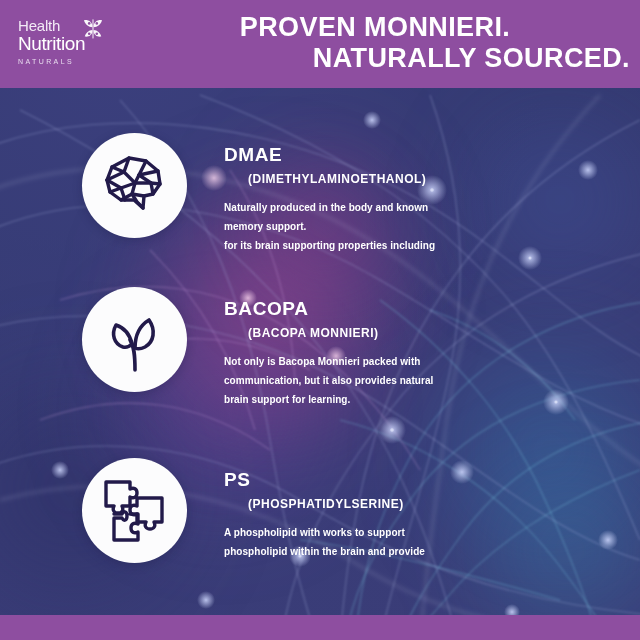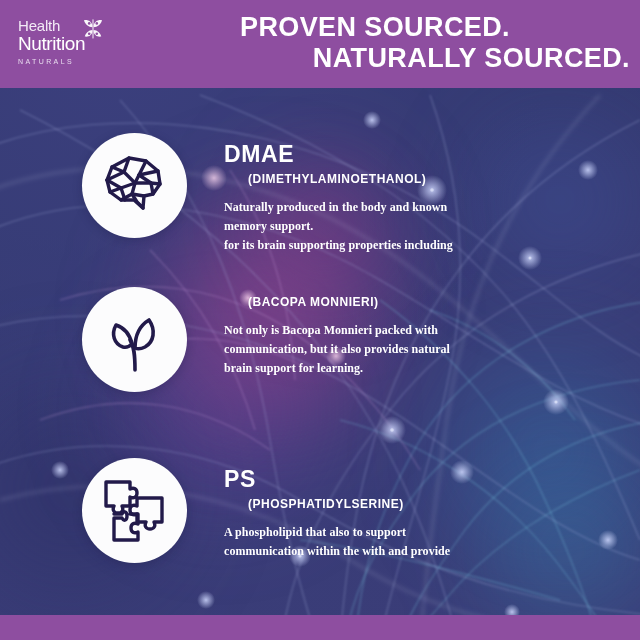--- a/index.html
+++ b/index.html
@@ -165,43 +165,42 @@
   .icon-circle svg { display: block; }
 
   .row-text {
     position: absolute;
     left: 224px;
     top: 6px;
     width: 400px;
   }
   .ing-title {
     color: #ffffff;
-    font-size: 23px;
+    font-size: 19px;
     font-weight: bold;
     line-height: 31px;
     letter-spacing: 0.6px;
   }
   .ing-sub {
     color: #ffffff;
     font-size: 12px;
     font-weight: bold;
     line-height: 15px;
     letter-spacing: 0.5px;
     margin-top: 2px;
     padding-left: 24px;
   }
   .ing-desc {
     color: #ffffff;
-    font-size: 12px;
+    font-size: 10px;
     font-weight: bold;
     line-height: 19px;
     letter-spacing: 0.05px;
     margin-top: 11px;
     max-width: 382px;
-    font-family: Liberation Serif, serif;
   }
   .ing-desc span { display: block; }
 </style>
 </head>
 <body>
 
 <div id="infographic">
 
   <div class="bg-layer bg-base"></div>
   <div class="bg-layer">
@@ -316,21 +315,21 @@
           <circle cx="16.8" cy="17.8" r="1.3"></circle>
         </g>
         <rect x="12.5" y="3.2" width="1" height="19.4" rx="0.5" fill="#ffffff" fill-opacity="0.95"></rect>
       </svg>
       <div class="logo-health">Health</div>
       <div class="logo-nutrition">Nutrition</div>
       <div class="logo-naturals">NATURALS</div>
     </div>
 
     <div class="headline">
-      <span class="l1">PROVEN SOURCED.</span>
+      <span class="l1">PROVEN MONNIERI.</span>
       <span class="l2">NATURALLY SOURCED.</span>
     </div>
   </div>
 
   <div class="row row-1">
     <div class="icon-circle">
       <svg width="72" height="72" viewBox="0 0 72 72">
         <g fill="none" stroke="#221a4a" stroke-width="3.4" stroke-linejoin="round" stroke-linecap="round">
           <path d="M30,8 L47,11 L59,21 L61,34 L54,44 L45,46 L44,58 L35,50 L22,50 L11,42 L8,30 L13,17 Z"></path>
           <path d="M30,8 L25,22 L13,17"></path>
@@ -365,20 +364,21 @@
     <div class="icon-circle">
       <svg width="72" height="72" viewBox="0 0 72 72">
         <g fill="none" stroke="#221a4a" stroke-width="3.6" stroke-linejoin="round" stroke-linecap="round">
           <path d="M36,66 C36,50 35,42 31,36"></path>
           <path d="M36,44 C36,32 40,22 50,16 C57,26 55,38 46,43 C42,45 38,45 36,44 Z"></path>
           <path d="M33,40 C31,31 26,24 17,21 C12,30 15,40 24,43 C28,44 31,42 33,40 Z"></path>
         </g>
       </svg>
     </div>
     <div class="row-text">
+      <div class="ing-title">BACOPA</div>
       <div class="ing-sub">(BACOPA MONNIERI)</div>
       <div class="ing-desc">
         <span>Not only is Bacopa Monnieri packed with</span>
         <span>communication, but it also provides natural</span>
         <span>brain support for learning.</span>
       </div>
     </div>
   </div>
 
   <div class="row row-3">
@@ -388,20 +388,20 @@
           <path d="M6,6 L30,6 L30,13 C34,11 37,13 37,17 C37,21 34,23 30,21 L30,30 L22,30 C24,34 22,37 18,37 C14,37 12,34 14,30 L6,30 Z"></path>
           <path d="M37,22 L62,22 L62,46 L54,46 C56,50 54,53 50,53 C46,53 44,50 46,46 L37,46 L37,38 C33,40 30,38 30,34 C30,30 33,28 37,30 Z"></path>
           <path d="M14,38 L22,38 C24,34 27,36 27,40 C27,44 24,46 22,42 L14,42 L14,64 L38,64 L38,56 C34,58 31,56 31,52 C31,48 34,46 38,48 L38,38 L30,38"></path>
         </g>
       </svg>
     </div>
     <div class="row-text">
       <div class="ing-title">PS</div>
       <div class="ing-sub">(PHOSPHATIDYLSERINE)</div>
       <div class="ing-desc">
-        <span>A phospholipid that also to support</span>
-        <span>communication within the with and provide</span>
+        <span>A phospholipid with works to support</span>
+        <span>phospholipid within the brain and provide</span>
       </div>
     </div>
   </div>
 
   <div class="footer-bar"></div>
 </div>
 
 </body></html>

